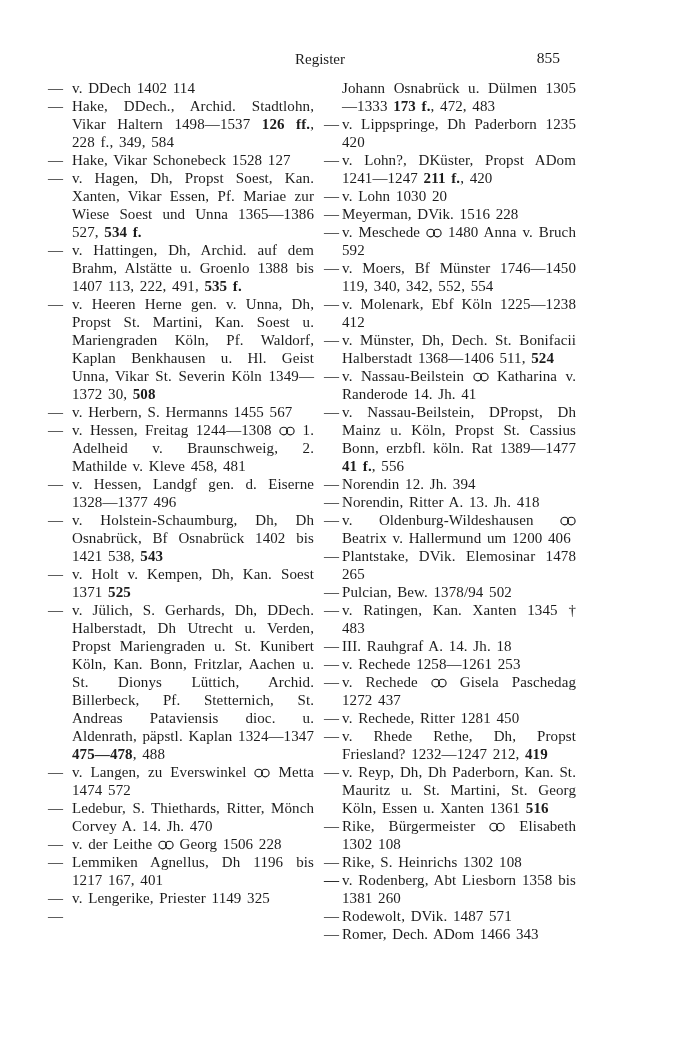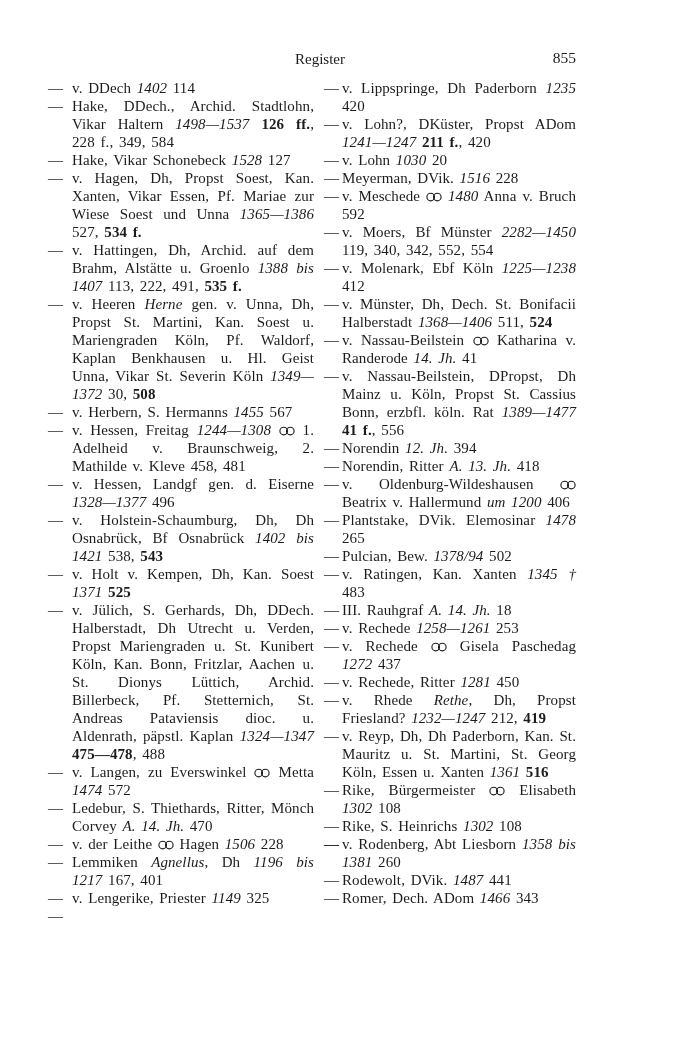--- a/index.html
+++ b/index.html
@@ -6,30 +6,30 @@
   body{
     width:700px;height:1048px;
     background:#fefefef7;background-color:#fefefe;
     color:#1c1c1c;
     font-family:"Liberation Serif","DejaVu Serif",serif;
   }
   .page{position:relative;width:700px;height:1048px;overflow:hidden;background:#fff;}
   .content{position:absolute;left:48px;top:50px;width:528px;}
   .header{position:relative;height:18px;font-size:15px;line-height:18px;}
   .header-title{position:absolute;left:16px;right:0;text-align:center;}
-  .header-pagenum{position:absolute;right:0;top:-1px;font-size:15.5px;text-align:center;}
+  .header-pagenum{position:absolute;right:16px;top:-1px;font-size:15.5px;text-align:center;}
   .columns{display:flex;margin-top:11px;}
   .col{font-size:15px;line-height:18px;}
   .col-left{width:266px;margin-right:10px;}
   .col-right{width:252px;}
   .entry{position:relative;text-align:justify;word-spacing:1.8px;letter-spacing:0.1px;}
   .col-left .entry{padding-left:24px;}
   .col-right .entry{padding-left:18px;}
   .dash{position:absolute;left:0;top:0;}
-  .it{font-style:italic;}
+  .it{}
   .bd{font-weight:bold;}
   .marr{display:inline-block;width:16px;height:10px;line-height:10px;vertical-align:-0.5px;}
   .marr svg{display:block;width:16px;height:10px;}
 </style>
 </head>
 <body>
 
 <div class="page">
   <div class="content">
     <div class="header">
@@ -54,35 +54,36 @@
           <div class="entry"><span class="dash">—</span><span>v. Holt v. Kempen, Dh, Kan. Soest </span><span class="it">1371</span><span> </span><span class="bd">525</span></div>
           <div class="entry"><span class="dash">—</span><span>v. Jülich, S. Gerhards, Dh, DDech. Halberstadt, Dh Utrecht u. Verden, Propst Mariengraden u. St. Kunibert Köln, Kan. Bonn, Fritzlar, Aachen u. St. Dionys Lüttich, Archid. Billerbeck, Pf. Stetternich, St. Andreas Pataviensis dioc. u. Aldenrath, päpstl. Kaplan </span><span class="it">1324—1347</span><span> </span><span class="bd">475—478</span><span>, 488</span></div>
           <div class="entry"><span class="dash">—</span><span>v. Langen, zu Everswinkel </span><span class="marr"><svg viewBox="0 0 16 10">
                 <circle cx="4.7" cy="5" r="3.8" fill="none" stroke="currentColor" stroke-width="1.15"></circle>
                 <circle cx="11.3" cy="5" r="3.8" fill="none" stroke="currentColor" stroke-width="1.15"></circle>
               </svg></span><span> Metta </span><span class="it">1474</span><span> 572</span></div>
           <div class="entry"><span class="dash">—</span><span>Ledebur, S. Thiethards, Ritter, Mönch Corvey </span><span class="it">A. 14. Jh.</span><span> 470</span></div>
           <div class="entry"><span class="dash">—</span><span>v. der Leithe </span><span class="marr"><svg viewBox="0 0 16 10">
                 <circle cx="4.7" cy="5" r="3.8" fill="none" stroke="currentColor" stroke-width="1.15"></circle>
                 <circle cx="11.3" cy="5" r="3.8" fill="none" stroke="currentColor" stroke-width="1.15"></circle>
-              </svg></span><span> Hagen </span><span class="it">1506</span><span> 228</span></div>
+              </svg></span><span> Georg </span><span class="it">1506</span><span> 228</span></div>
           <div class="entry"><span class="dash">—</span><span>Lemmiken </span><span class="it">Agnellus</span><span>, Dh </span><span class="it">1196 bis 1217</span><span> 167, 401</span></div>
           <div class="entry"><span class="dash">—</span><span>v. Lengerike, Priester </span><span class="it">1149</span><span> 325</span></div>
           <div class="entry"><span class="dash">—</span></div>
         </div>
       <div class="col col-right">
+          <div class="entry"><span>Johann Osnabrück u. Dülmen </span><span class="it">1305—1333</span><span> </span><span class="bd">173 f.</span><span>, 472, 483</span></div>
           <div class="entry"><span class="dash">—</span><span>v. Lippspringe, Dh Paderborn </span><span class="it">1235</span><span> 420</span></div>
           <div class="entry"><span class="dash">—</span><span>v. Lohn?, DKüster, Propst ADom </span><span class="it">1241—1247</span><span> </span><span class="bd">211 f.</span><span>, 420</span></div>
           <div class="entry"><span class="dash">—</span><span>v. Lohn </span><span class="it">1030</span><span> 20</span></div>
           <div class="entry"><span class="dash">—</span><span>Meyerman, DVik. </span><span class="it">1516</span><span> 228</span></div>
           <div class="entry"><span class="dash">—</span><span>v. Meschede </span><span class="marr"><svg viewBox="0 0 16 10">
                 <circle cx="4.7" cy="5" r="3.8" fill="none" stroke="currentColor" stroke-width="1.15"></circle>
                 <circle cx="11.3" cy="5" r="3.8" fill="none" stroke="currentColor" stroke-width="1.15"></circle>
               </svg></span><span> </span><span class="it">1480</span><span> Anna v. Bruch 592</span></div>
-          <div class="entry"><span class="dash">—</span><span>v. Moers, Bf Münster </span><span class="it">2282—1450</span><span> 119, 340, 342, 552, 554</span></div>
+          <div class="entry"><span class="dash">—</span><span>v. Moers, Bf Münster </span><span class="it">1746—1450</span><span> 119, 340, 342, 552, 554</span></div>
           <div class="entry"><span class="dash">—</span><span>v. Molenark, Ebf Köln </span><span class="it">1225—1238</span><span> 412</span></div>
           <div class="entry"><span class="dash">—</span><span>v. Münster, Dh, Dech. St. Bonifacii Halberstadt </span><span class="it">1368—1406</span><span> 511, </span><span class="bd">524</span></div>
           <div class="entry"><span class="dash">—</span><span>v. Nassau-Beilstein </span><span class="marr"><svg viewBox="0 0 16 10">
                 <circle cx="4.7" cy="5" r="3.8" fill="none" stroke="currentColor" stroke-width="1.15"></circle>
                 <circle cx="11.3" cy="5" r="3.8" fill="none" stroke="currentColor" stroke-width="1.15"></circle>
               </svg></span><span> Katharina v. Randerode </span><span class="it">14. Jh.</span><span> 41</span></div>
           <div class="entry"><span class="dash">—</span><span>v. Nassau-Beilstein, DPropst, Dh Mainz u. Köln, Propst St. Cassius Bonn, erzbfl. köln. Rat </span><span class="it">1389—1477</span><span> </span><span class="bd">41 f.</span><span>, 556</span></div>
           <div class="entry"><span class="dash">—</span><span>Norendin </span><span class="it">12. Jh.</span><span> 394</span></div>
           <div class="entry"><span class="dash">—</span><span>Norendin, Ritter </span><span class="it">A. 13. Jh.</span><span> 418</span></div>
           <div class="entry"><span class="dash">—</span><span>v. Oldenburg-Wildeshausen </span><span class="marr"><svg viewBox="0 0 16 10">
@@ -101,18 +102,18 @@
           <div class="entry"><span class="dash">—</span><span>v. Rechede, Ritter </span><span class="it">1281</span><span> 450</span></div>
           <div class="entry"><span class="dash">—</span><span>v. Rhede </span><span class="it">Rethe</span><span>, Dh, Propst Friesland? </span><span class="it">1232—1247</span><span> 212, </span><span class="bd">419</span></div>
           <div class="entry"><span class="dash">—</span><span>v. Reyp, Dh, Dh Paderborn, Kan. St. Mauritz u. St. Martini, St. Georg Köln, Essen u. Xanten </span><span class="it">1361</span><span> </span><span class="bd">516</span></div>
           <div class="entry"><span class="dash">—</span><span>Rike, Bürgermeister </span><span class="marr"><svg viewBox="0 0 16 10">
                 <circle cx="4.7" cy="5" r="3.8" fill="none" stroke="currentColor" stroke-width="1.15"></circle>
                 <circle cx="11.3" cy="5" r="3.8" fill="none" stroke="currentColor" stroke-width="1.15"></circle>
               </svg></span><span> Elisabeth </span><span class="it">1302</span><span> 108</span></div>
           <div class="entry"><span class="dash">—</span><span>Rike, S. Heinrichs </span><span class="it">1302</span><span> 108</span></div>
           <div class="entry"><span class="dash">—</span></div>
           <div class="entry"><span class="dash">—</span><span>v. Rodenberg, Abt Liesborn </span><span class="it">1358 bis 1381</span><span> 260</span></div>
-          <div class="entry"><span class="dash">—</span><span>Rodewolt, DVik. </span><span class="it">1487</span><span> 441</span></div>
+          <div class="entry"><span class="dash">—</span><span>Rodewolt, DVik. </span><span class="it">1487</span><span> 571</span></div>
           <div class="entry"><span class="dash">—</span><span>Romer, Dech. ADom </span><span class="it">1466</span><span> 343</span></div>
         </div>
     </div>
   </div>
 </div>
 
 </body></html>

